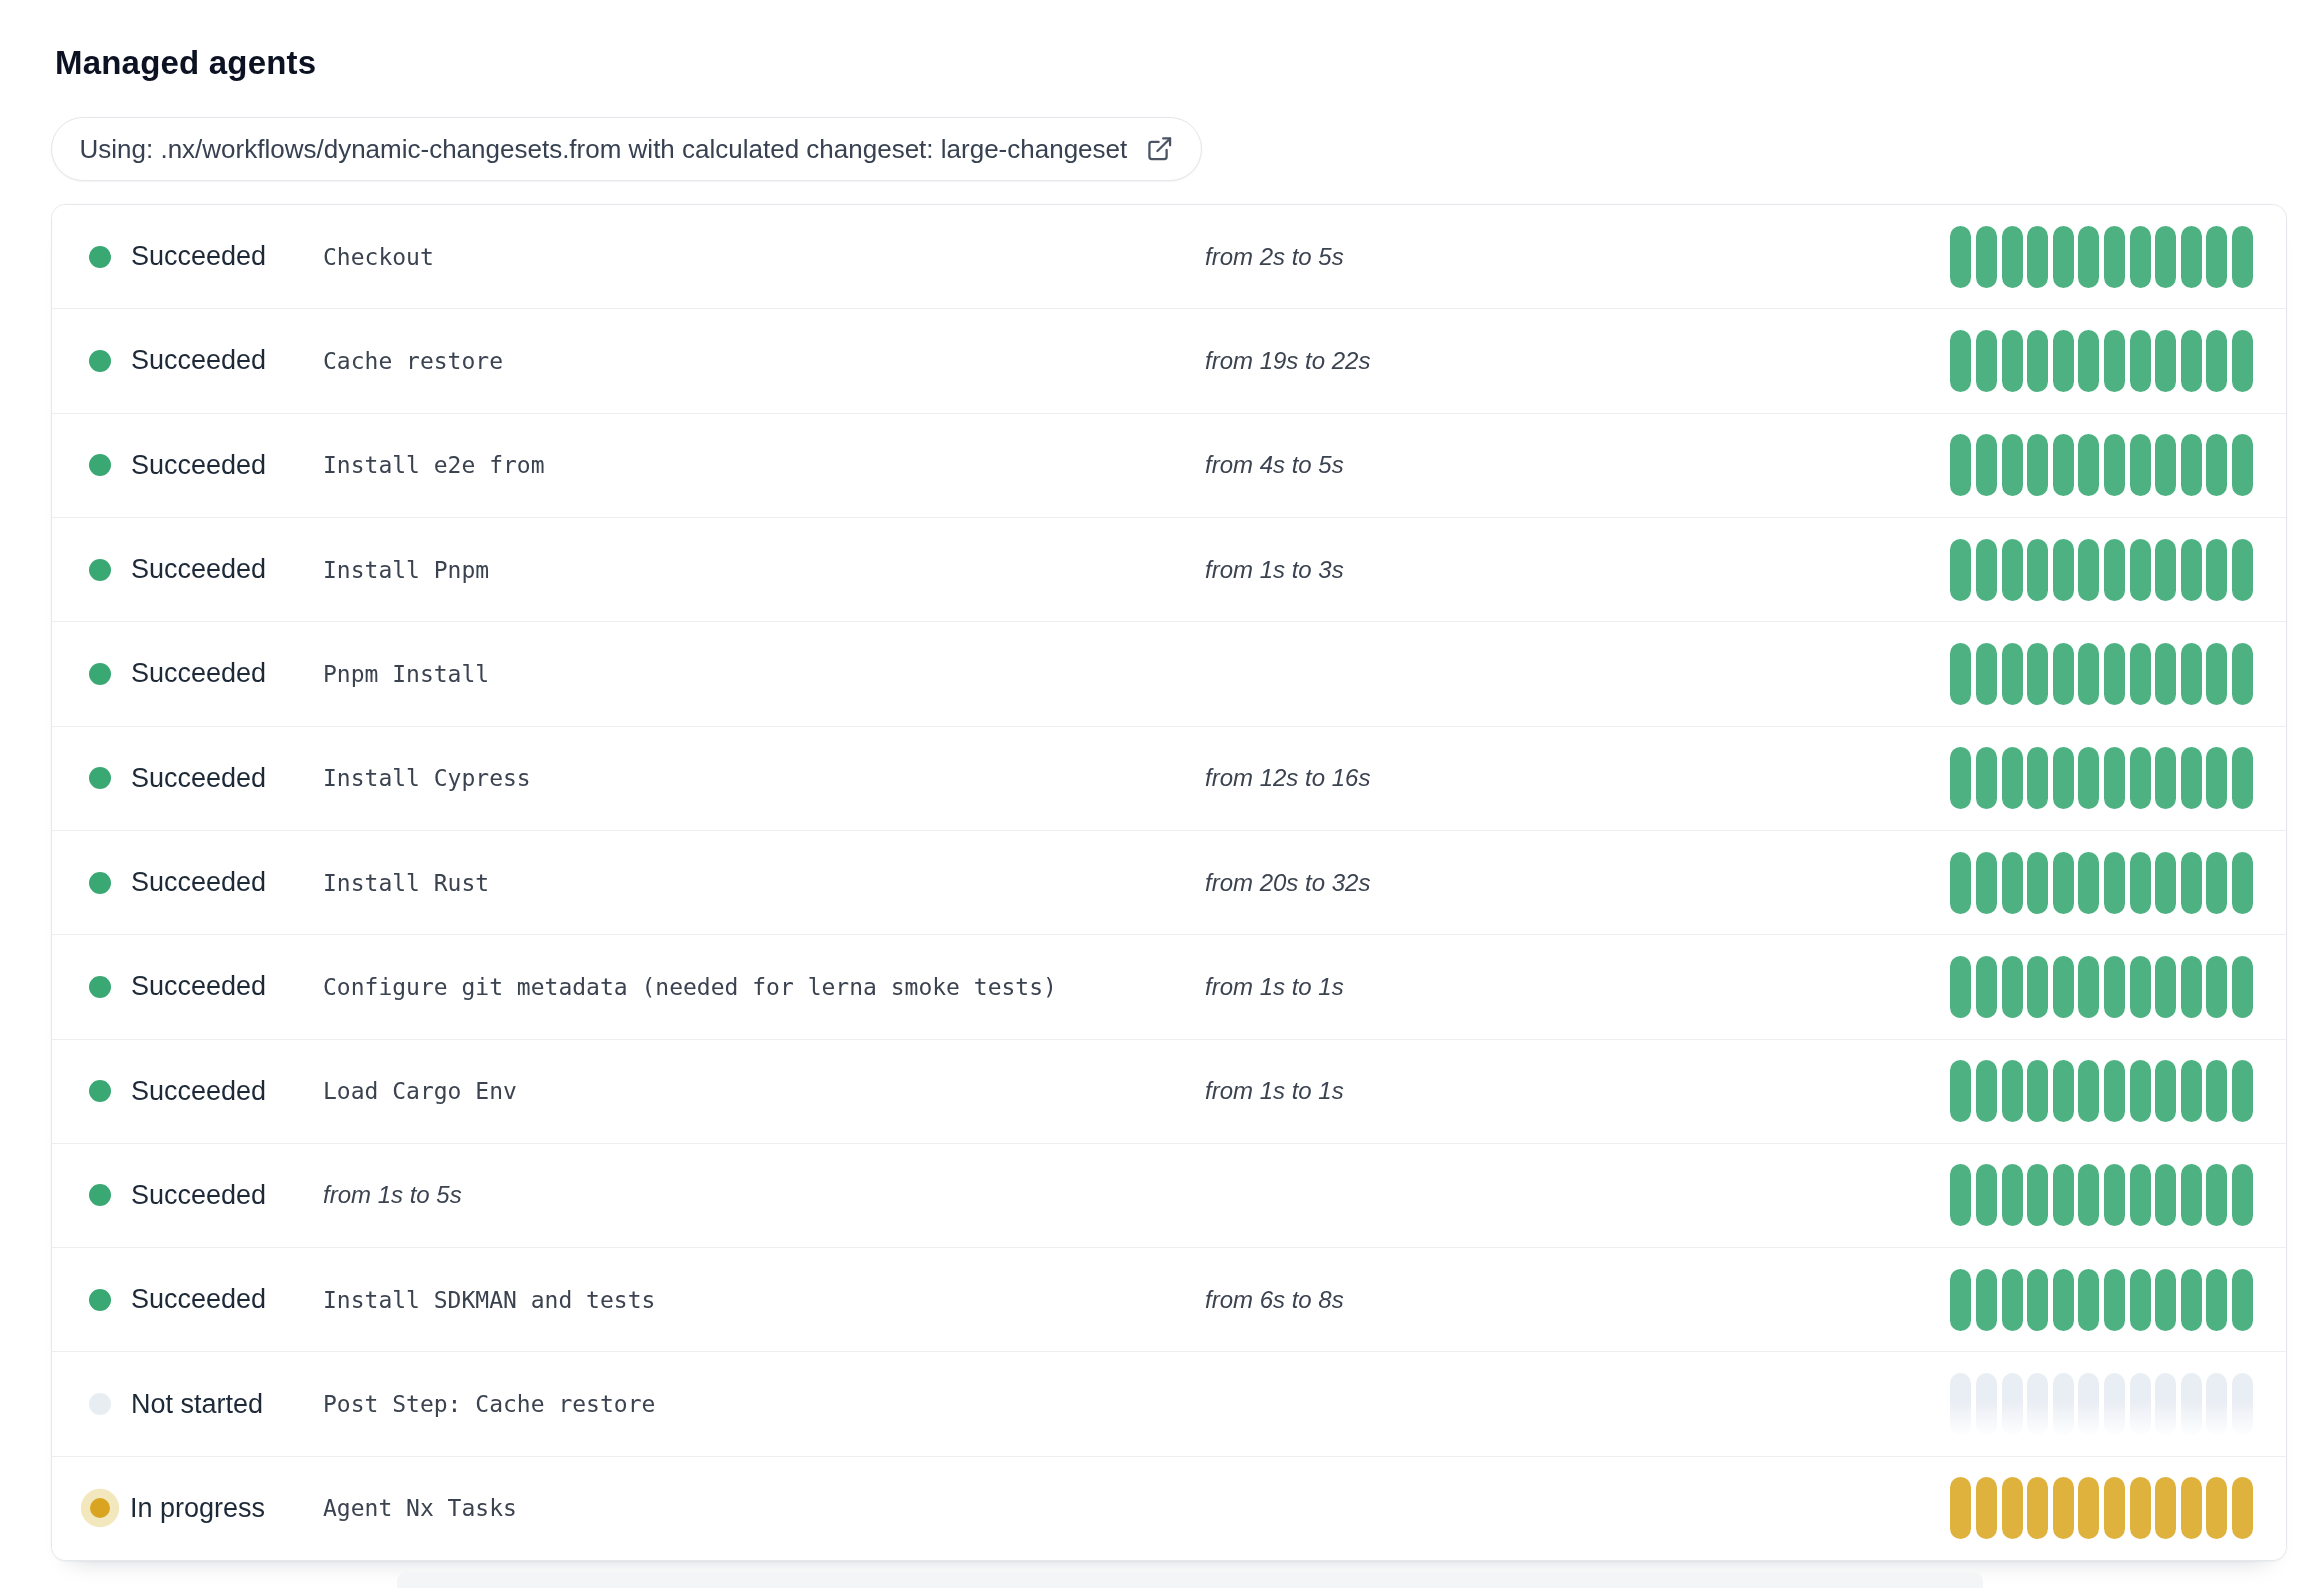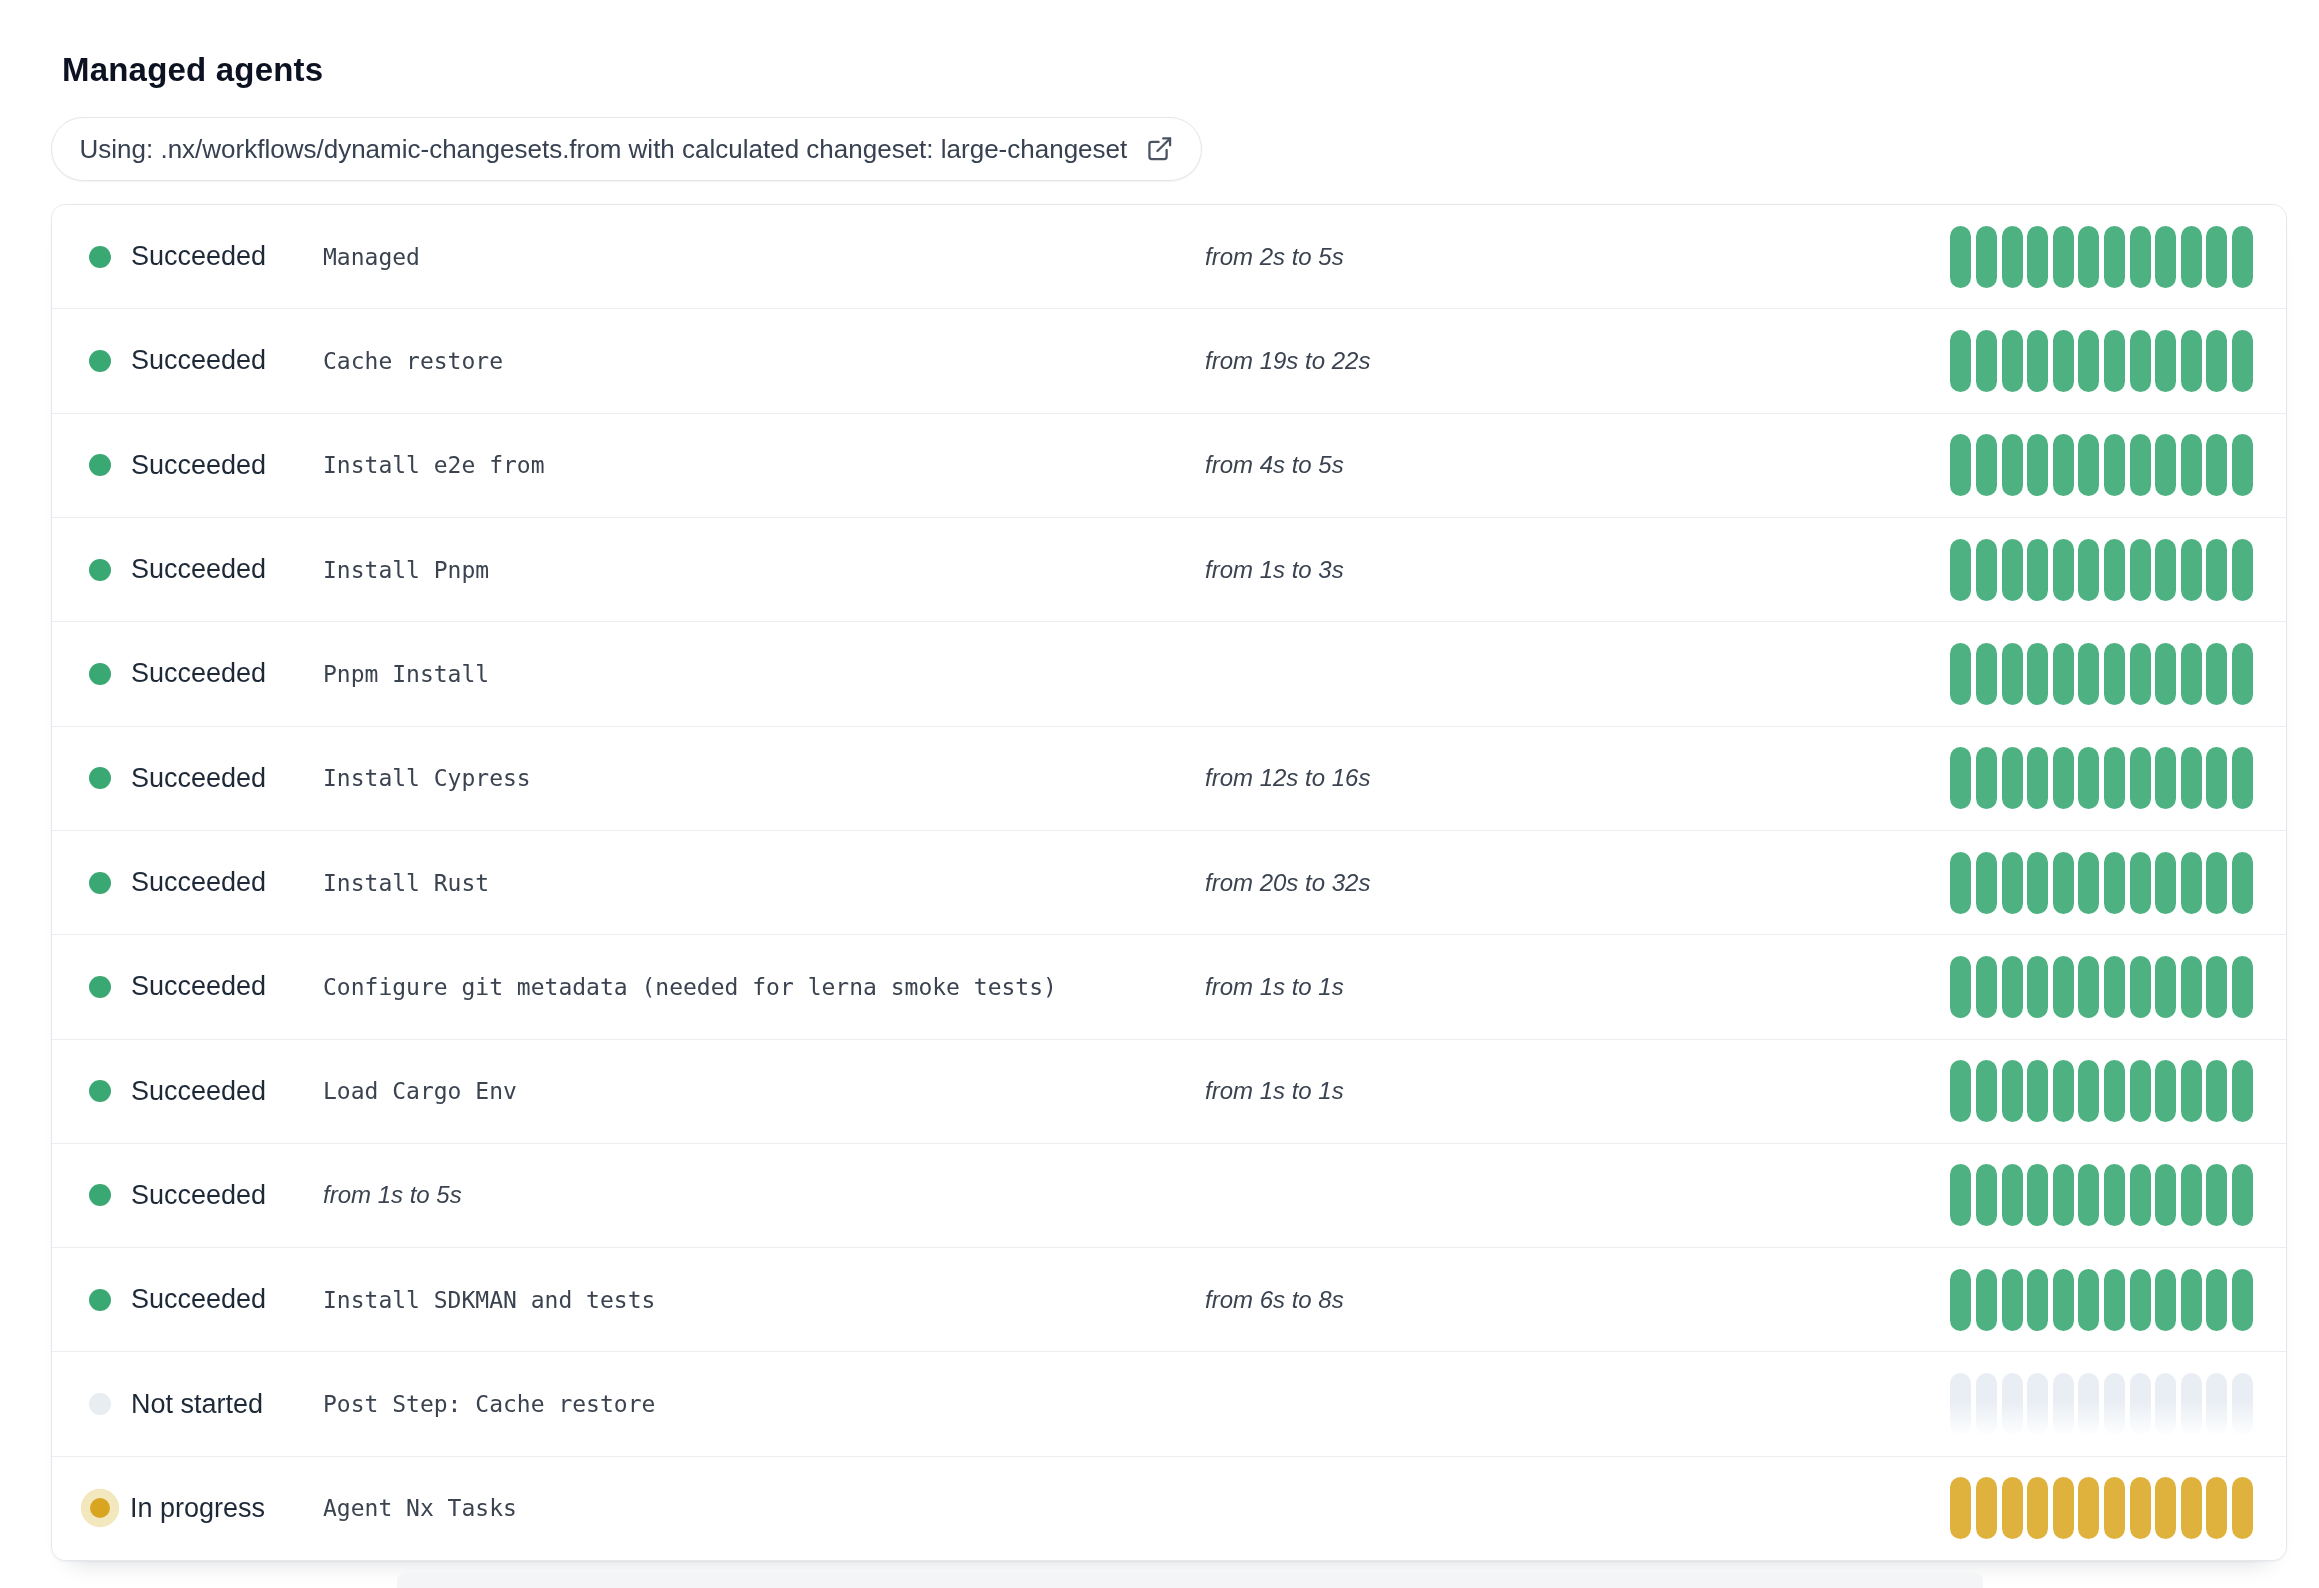--- a/index.html
+++ b/index.html
@@ -6,21 +6,21 @@
   .page{
     position:relative;
     width:2320px;height:1589px;
     background:#ffffff;
     font-family:"Liberation Sans", sans-serif;
     overflow:hidden;
   }
   
   .title{
     position:absolute;left:51px;top:39px;
-    margin:11px;
+    margin:4px;
     font-size:33px;font-weight:700;line-height:1.2;
     color:var(--title_text);
     letter-spacing:0.2px;
   }
   
   .pill{
     position:absolute;left:51px;top:117px;
     height:64px;
     display:inline-flex;align-items:center;gap:18.4px;
     padding:0 27.5px 0 27.5px;
@@ -116,21 +116,21 @@
       </svg>
     </span>
   </div>
 
   <div class="card" id="rows">
       <div class="row succeeded">
     <div class="status">
       <span class="dot"></span>
       <span class="status-label">Succeeded</span>
     </div>
-    <div class="step">Managed</div>
+    <div class="step">Checkout</div>
     <div class="duration">from 2s to 5s</div>
     <div class="bars">
           <div class="bar"></div>
           <div class="bar"></div>
           <div class="bar"></div>
           <div class="bar"></div>
           <div class="bar"></div>
           <div class="bar"></div>
           <div class="bar"></div>
           <div class="bar"></div>

